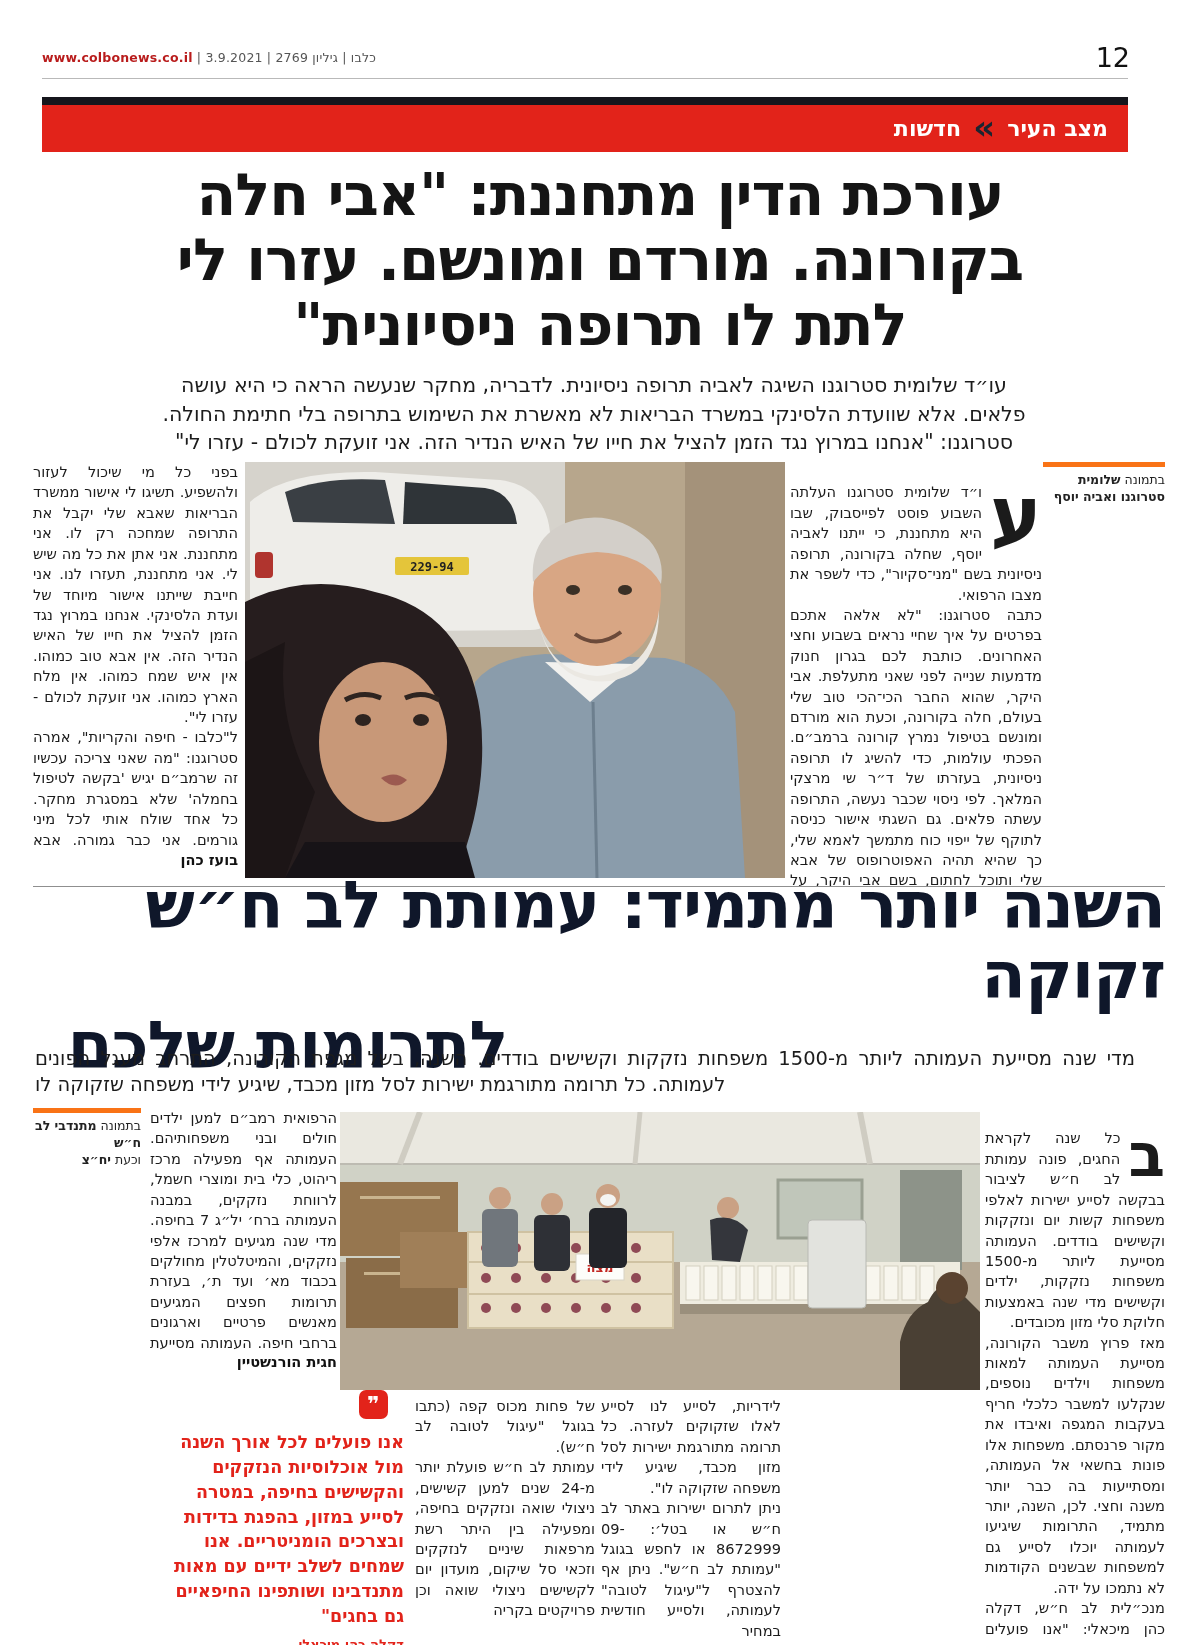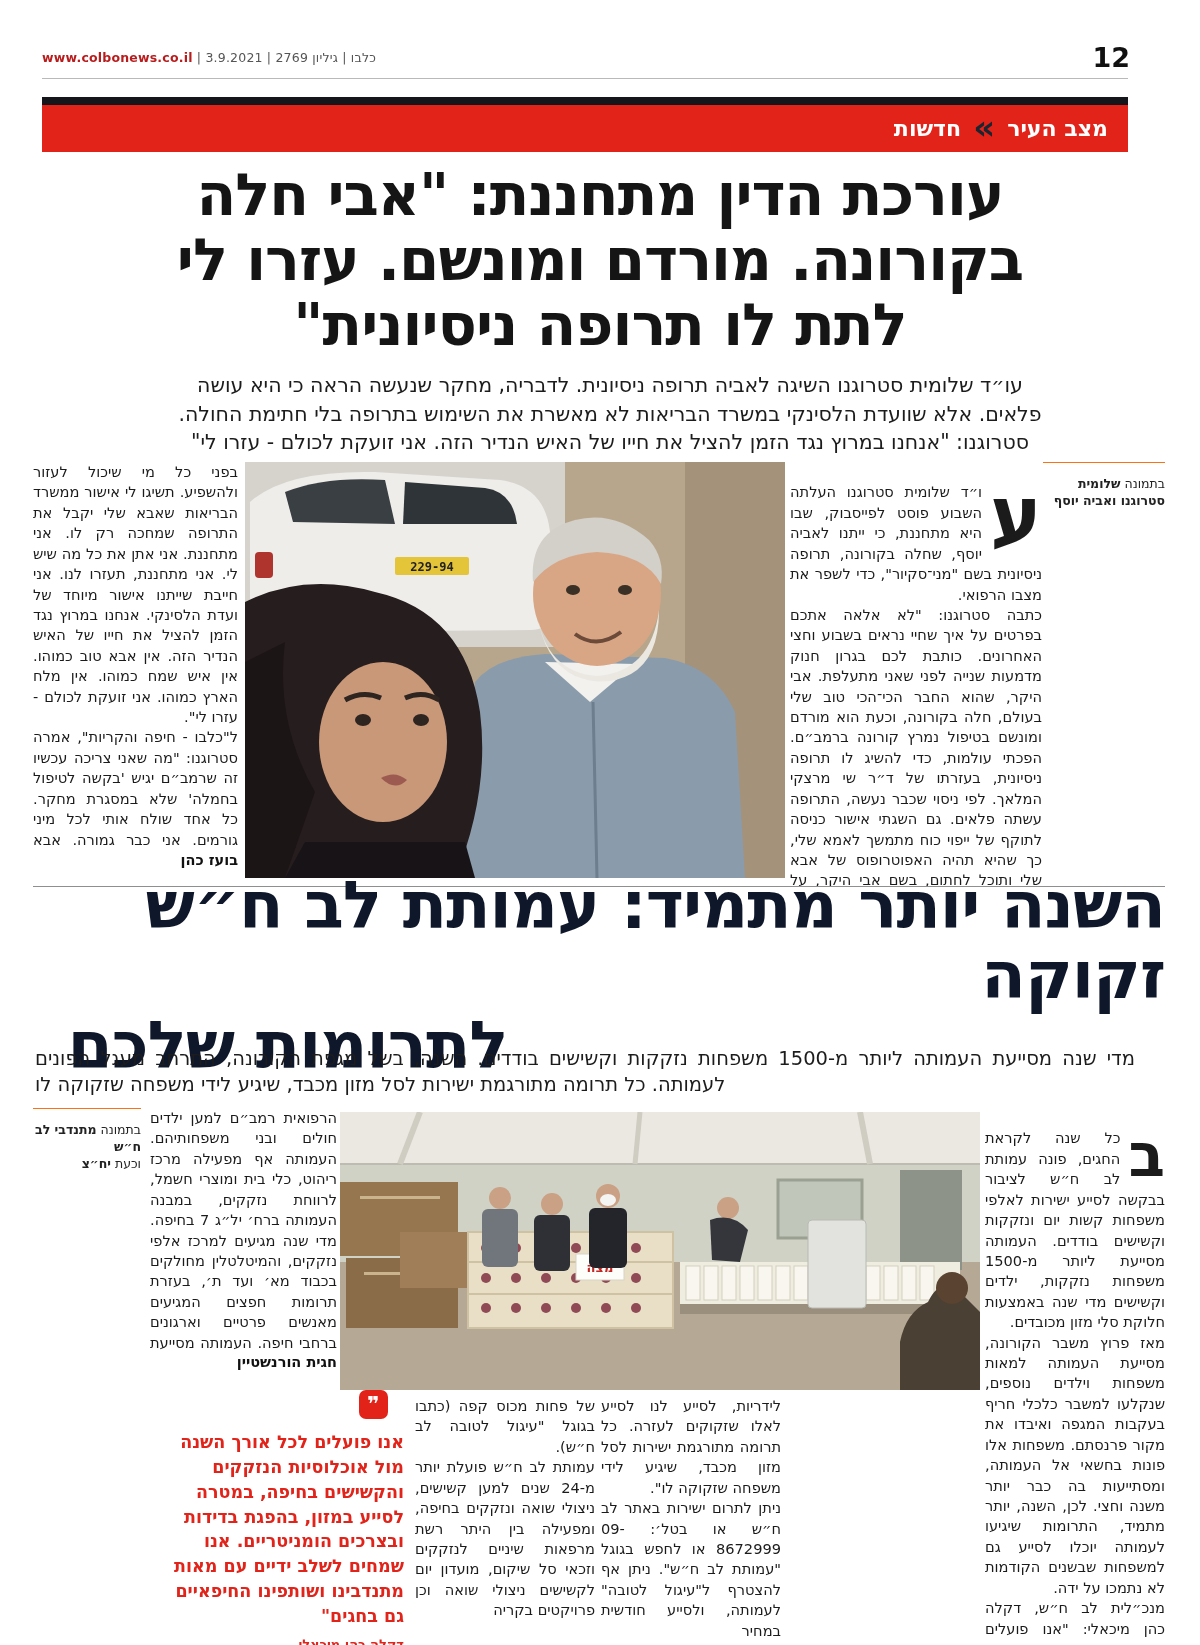--- a/index.html
+++ b/index.html
@@ -3,48 +3,48 @@
 <meta charset="utf-8">
 <style>
   html,body{margin:0;padding:0;background:#ffffff;}
   .page{position:relative;width:1200px;height:1645px;background:#fff;overflow:hidden;
         font-family:"DejaVu Sans",sans-serif;direction:rtl;color:#1a1a1a;}
   .abs{position:absolute;}
   
   .meta-line{top:50px;left:42px;width:900px;direction:ltr;text-align:left;
              font-size:12.5px;color:#555;letter-spacing:.2px;}
   .meta-url{color:#b91c1c;font-weight:bold;}
-  .page-num{top:42px;right:70px;font-size:27px;font-weight:bold;color:#111;}
+  .page-num{top:42px;right:70px;font-size:27px;font-weight:normal;color:#111;}
   .head-rule{top:78px;left:42px;width:1086px;border-top:1.5px solid #b9b9b9;}
   
   .banner{top:97px;left:42px;width:1086px;height:55px;}
   .banner-black{height:8px;background:#15161c;}
   .banner-red{height:47px;background:#e2231a;display:flex;align-items:center;
               justify-content:flex-start;gap:12px;padding:0 20px;}
   .banner-red .lbl{color:#fff;font-weight:900;font-size:22px;line-height:1;}
   .banner-red .chev{color:#1c2430;font-weight:900;font-size:34px;line-height:1;margin-top:-4px;}
   
   .h1{top:163px;left:40px;width:1120px;text-align:center;font-weight:900;color:#151515;
       font-size:58px;line-height:1.12;letter-spacing:-1px;white-space:pre-line;}
-  .sub1{top:371px;left:65px;width:1090px;text-align:center;font-size:20.5px;line-height:1.4;
+  .sub1{top:371px;left:49px;width:1090px;text-align:center;font-size:20.5px;line-height:1.4;
         color:#1c1c1c;white-space:pre-line;}
   .h2-wrap{top:871px;left:35px;width:1130px;font-weight:900;color:#0f172a;
            font-size:65px;line-height:1.08;letter-spacing:-1px;}
   .h2-l1{text-align:right;}
   .h2-l2{text-align:center;margin-right:625px;}
   .sub2{top:1046px;left:35px;width:1100px;font-size:19.5px;line-height:1.35;color:#1c1c1c;
         text-align:justify;text-align-last:left;}
   
   .col{font-size:14.6px;line-height:1.4;text-align:justify;white-space:pre-line;
        overflow:hidden;color:#1b1b1b;}
   .dropcap{float:right;font-weight:700;margin:4px 0 0 8px;color:#1b1b1b;}
   .dc1{font-size:78px;line-height:58px;}
   .dc2{font-size:60px;line-height:46px;}
-  .credit{font-size:12.5px;line-height:1.35;text-align:right;border-top:1px solid #f97316;
-          padding-top:13px;color:#222;}
+  .credit{font-size:12.5px;line-height:1.35;text-align:right;border-top:5px solid #f97316;
+          padding-top:5px;color:#222;}
   .credit b{font-weight:bold;}
   .byline{font-size:14.5px;font-weight:bold;text-align:right;color:#111;}
   .divider{top:886px;left:33px;width:1132px;border-top:1px solid #8f8f8f;}
   
   .quote{top:1390px;left:150px;width:254px;}
   .quote-icon{position:absolute;top:0;right:16px;width:29px;height:29px;background:#e2231a;
               border-radius:7px;color:#fff;display:flex;align-items:center;justify-content:center;
               font-size:21px;font-weight:bold;line-height:1;}
   .quote-text{padding-top:40px;color:#e2231a;font-weight:bold;font-size:17.5px;line-height:1.42;
               text-align:right;}

